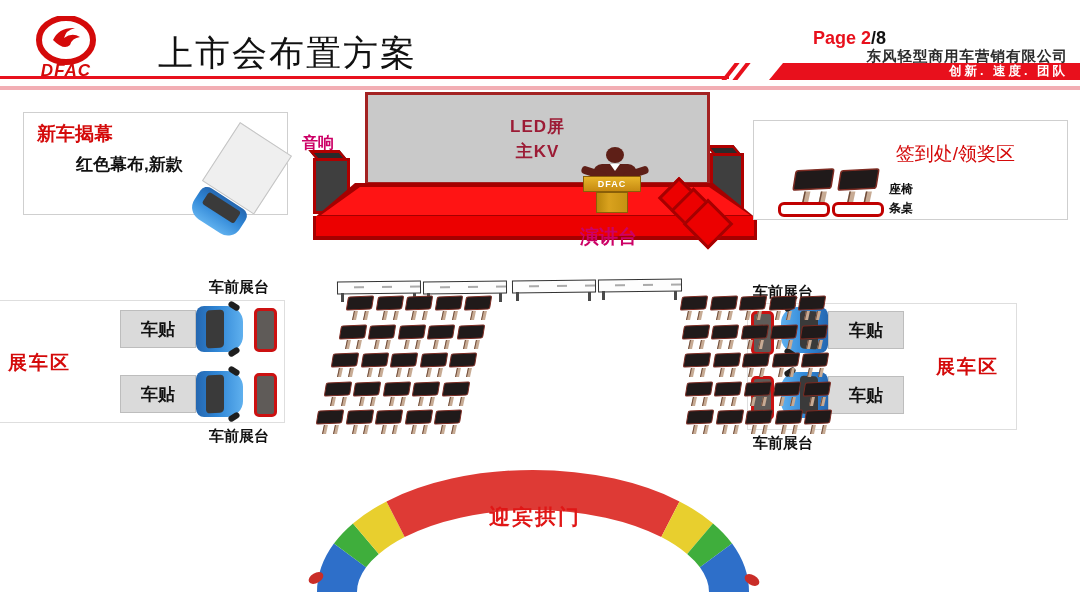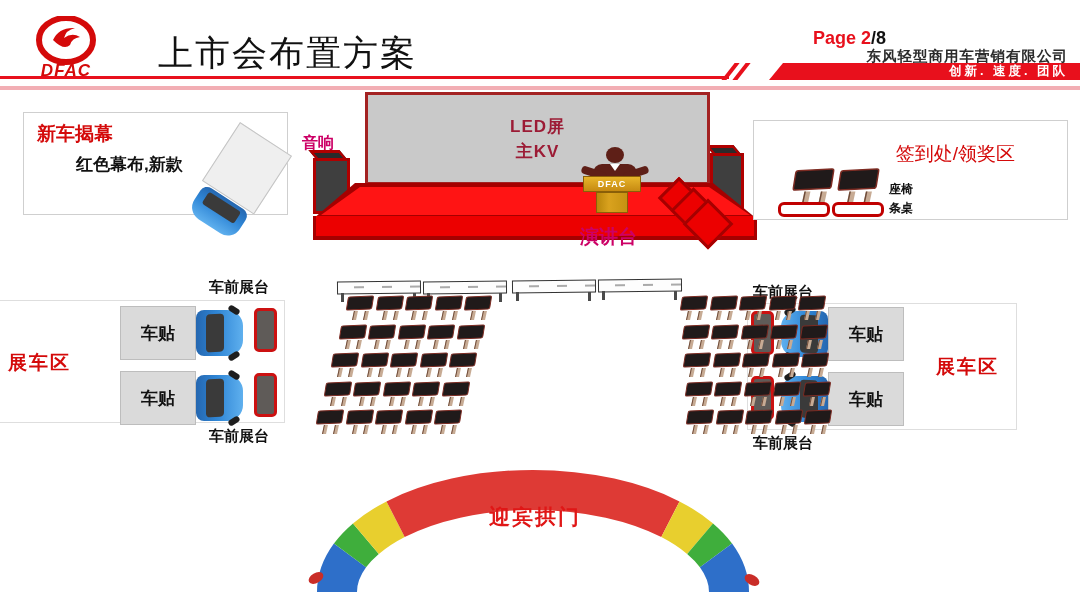--- a/index.html
+++ b/index.html
@@ -86,21 +86,21 @@
 
   
   .disp-left{left:-4px;top:300px;width:289px;height:123px;border-color:#DEDEDE;}
   .disp-right{left:747px;top:303px;width:270px;height:127px;border-color:#DEDEDE;}
   .area-label{position:absolute;font-size:19px;font-weight:bold;color:var(--section-red);letter-spacing:2px;}
   .stand-label{position:absolute;font-size:15px;font-weight:bold;color:#111;}
   .stand{position:absolute;width:23px;height:44px;background:var(--stand-gray);border:3px solid #CC1111;border-radius:5px;}
 
   
   .truck{position:absolute;display:flex;align-items:center;}
-  .cargo{width:76px;height:54px;background:var(--cargo-gray);border:1px solid #BDBDBD;display:flex;align-items:center;justify-content:center;}
+  .cargo{width:76px;height:38px;background:var(--cargo-gray);border:1px solid #BDBDBD;display:flex;align-items:center;justify-content:center;}
   .cargo span{font-size:17px;font-weight:bold;color:#111;}
   .cab{position:relative;width:47px;height:46px;background:linear-gradient(90deg,#2567B0,#2F86D6 45%,#5FB0EE);border-radius:8px 16px 16px 8px;}
   .cab .shield{position:absolute;left:10px;top:4px;width:18px;height:38px;background:#3A3A3A;border-radius:4px;transform:skewY(-4deg);}
   .cab .mir{position:absolute;width:12px;height:6px;background:#1E1E1E;border-radius:3px;}
   .cab .mir.t{right:3px;top:-3px;transform:rotate(32deg);}
   .cab .mir.b{right:3px;bottom:-3px;transform:rotate(-32deg);}
   .truck.flip .cab{transform:scaleX(-1);}
 
   
   .truck-vert{position:absolute;left:182px;top:18px;width:64px;height:106px;transform:rotate(33deg);}

